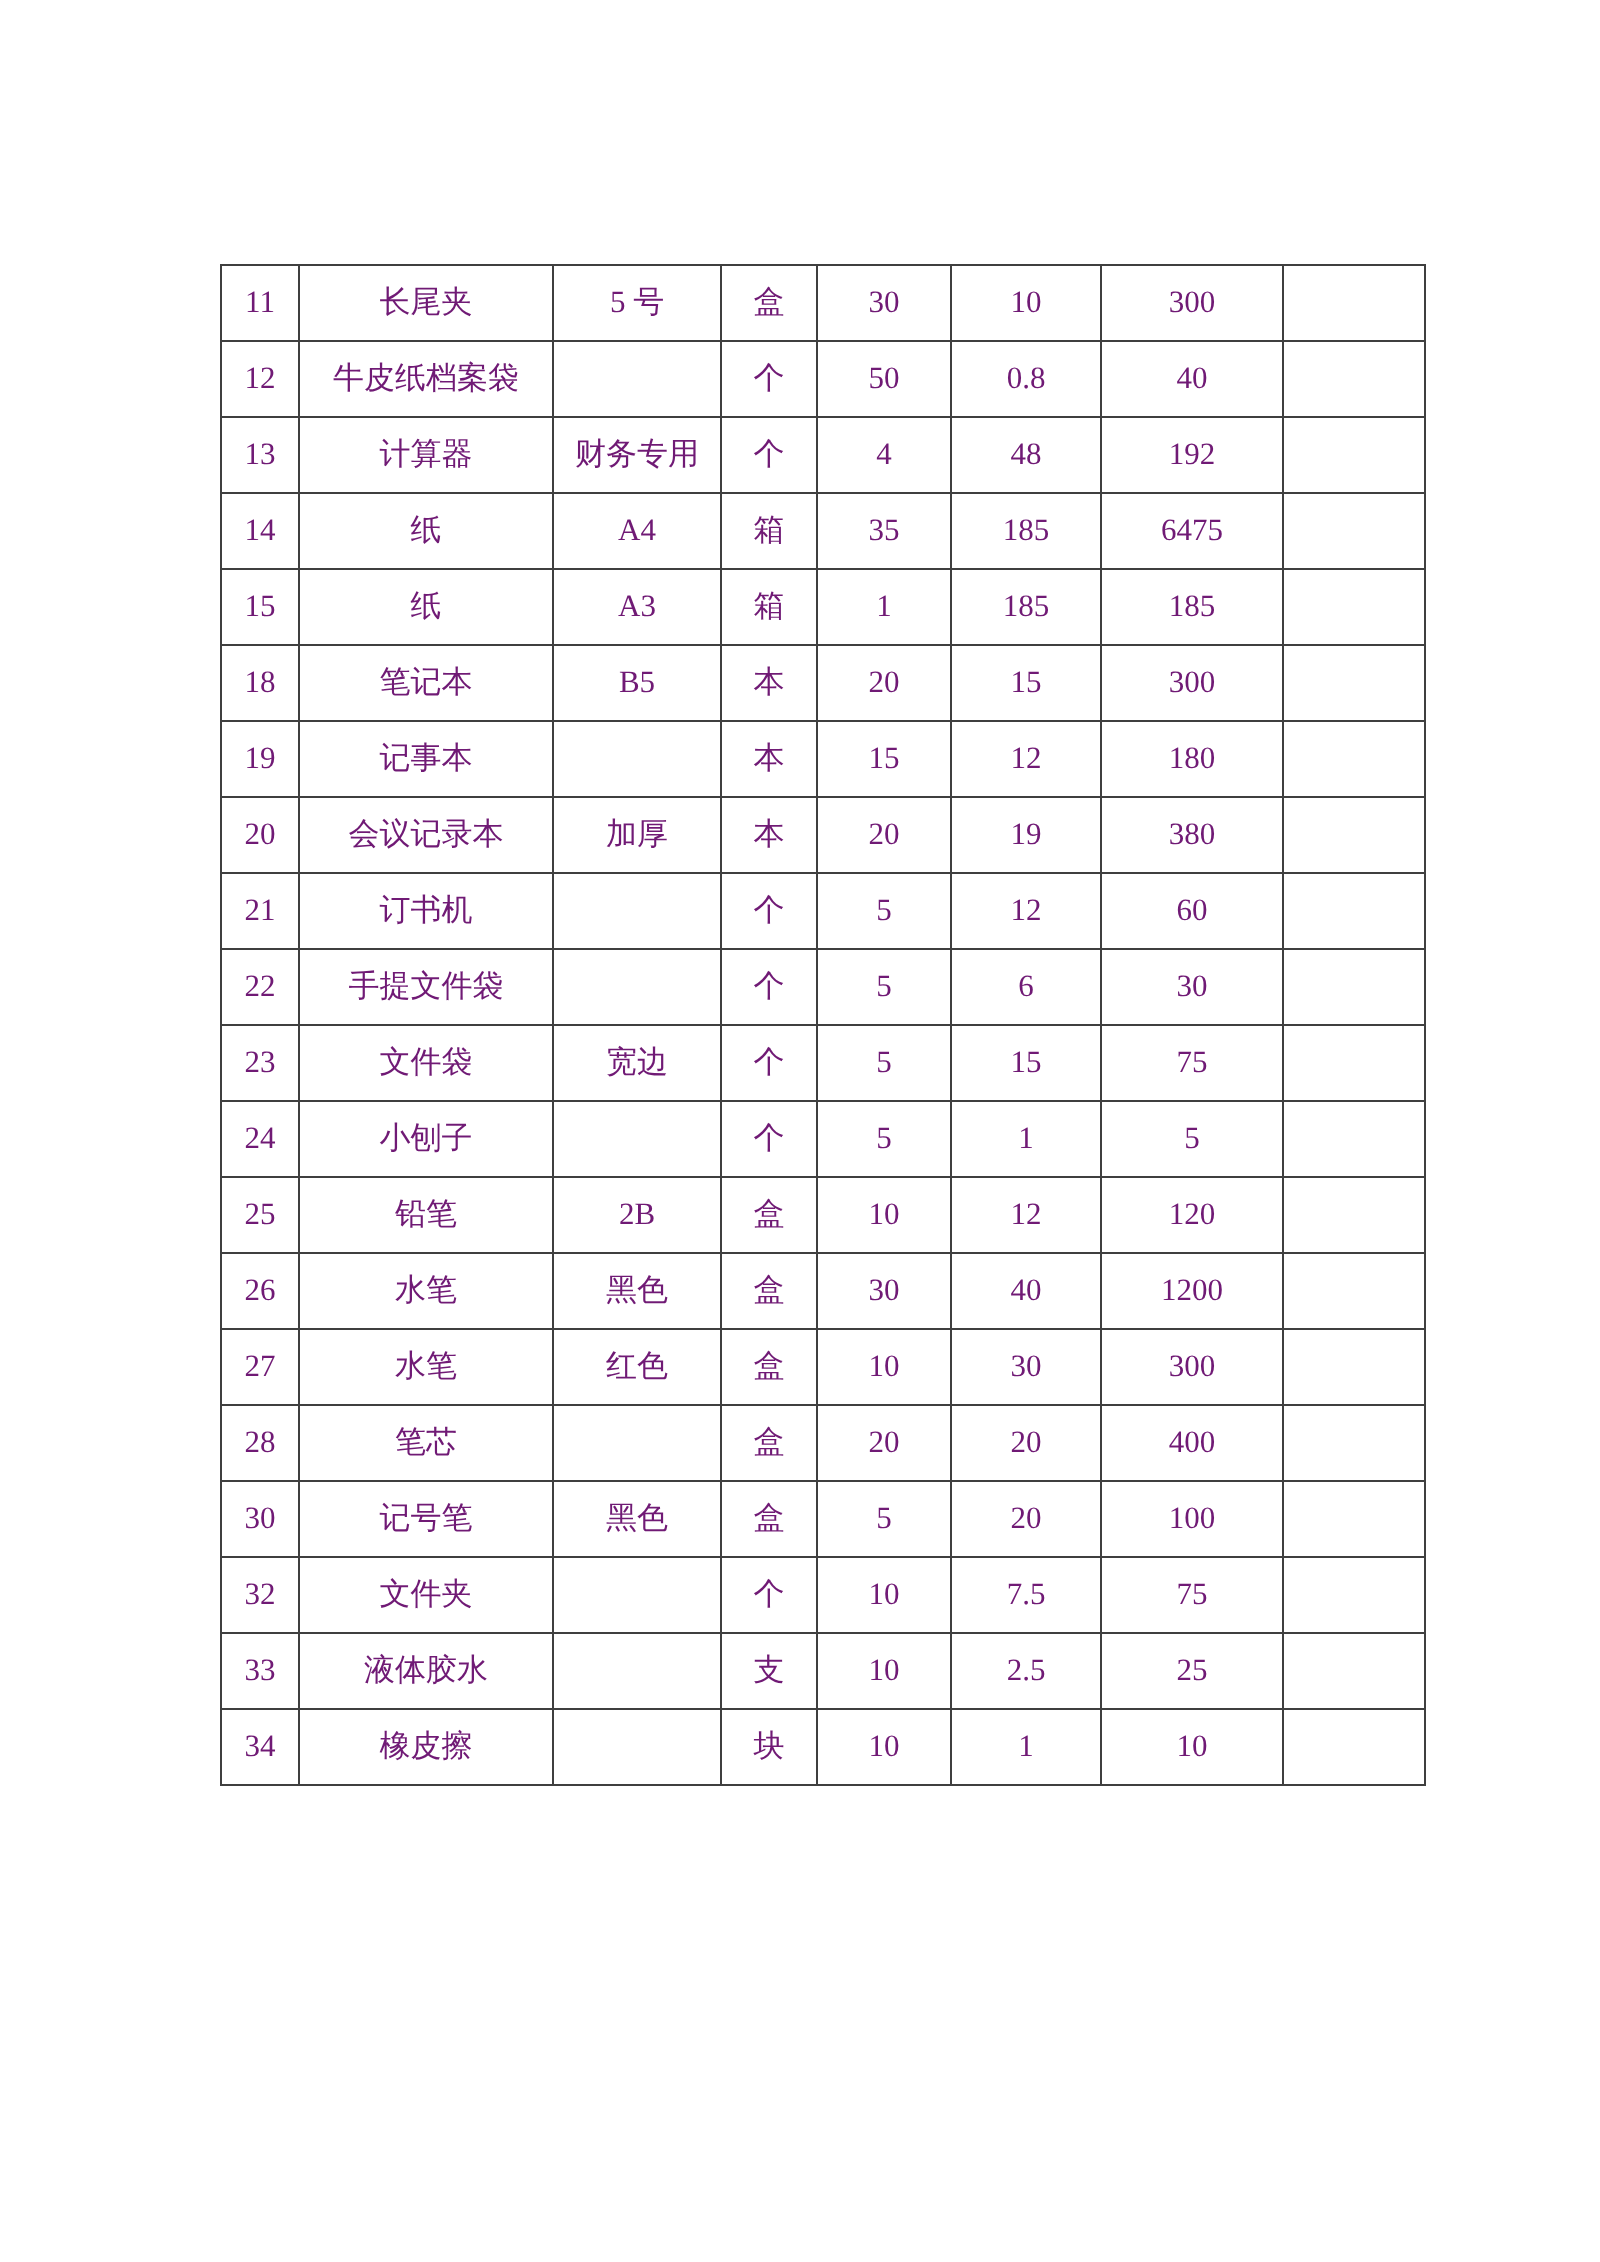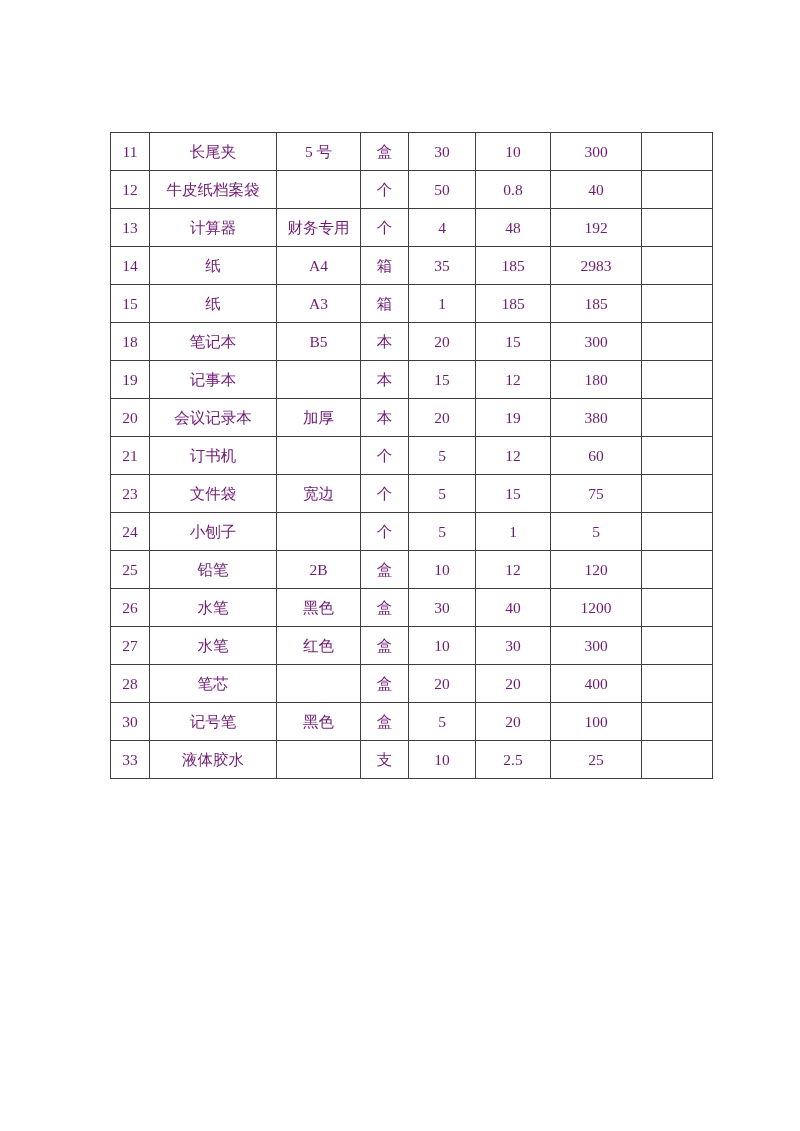--- a/index.html
+++ b/index.html
@@ -83,21 +83,21 @@
     <td>192</td>
     <td></td>
   </tr>
         <tr>
     <td>14</td>
     <td>纸</td>
     <td>A4</td>
     <td>箱</td>
     <td>35</td>
     <td>185</td>
-    <td>2983</td>
+    <td>6475</td>
     <td></td>
   </tr>
         <tr>
     <td>15</td>
     <td>纸</td>
     <td>A3</td>
     <td>箱</td>
     <td>1</td>
     <td>185</td>
     <td>185</td>
@@ -137,20 +137,30 @@
     <td>21</td>
     <td>订书机</td>
     <td></td>
     <td>个</td>
     <td>5</td>
     <td>12</td>
     <td>60</td>
     <td></td>
   </tr>
         <tr>
+    <td>22</td>
+    <td>手提文件袋</td>
+    <td></td>
+    <td>个</td>
+    <td>5</td>
+    <td>6</td>
+    <td>30</td>
+    <td></td>
+  </tr>
+        <tr>
     <td>23</td>
     <td>文件袋</td>
     <td>宽边</td>
     <td>个</td>
     <td>5</td>
     <td>15</td>
     <td>75</td>
     <td></td>
   </tr>
         <tr>
@@ -207,24 +217,44 @@
     <td>30</td>
     <td>记号笔</td>
     <td>黑色</td>
     <td>盒</td>
     <td>5</td>
     <td>20</td>
     <td>100</td>
     <td></td>
   </tr>
         <tr>
+    <td>32</td>
+    <td>文件夹</td>
+    <td></td>
+    <td>个</td>
+    <td>10</td>
+    <td>7.5</td>
+    <td>75</td>
+    <td></td>
+  </tr>
+        <tr>
     <td>33</td>
     <td>液体胶水</td>
     <td></td>
     <td>支</td>
     <td>10</td>
     <td>2.5</td>
     <td>25</td>
+    <td></td>
+  </tr>
+        <tr>
+    <td>34</td>
+    <td>橡皮擦</td>
+    <td></td>
+    <td>块</td>
+    <td>10</td>
+    <td>1</td>
+    <td>10</td>
     <td></td>
   </tr>
       </tbody>
   </table>
 </div>
 
 </body></html>

